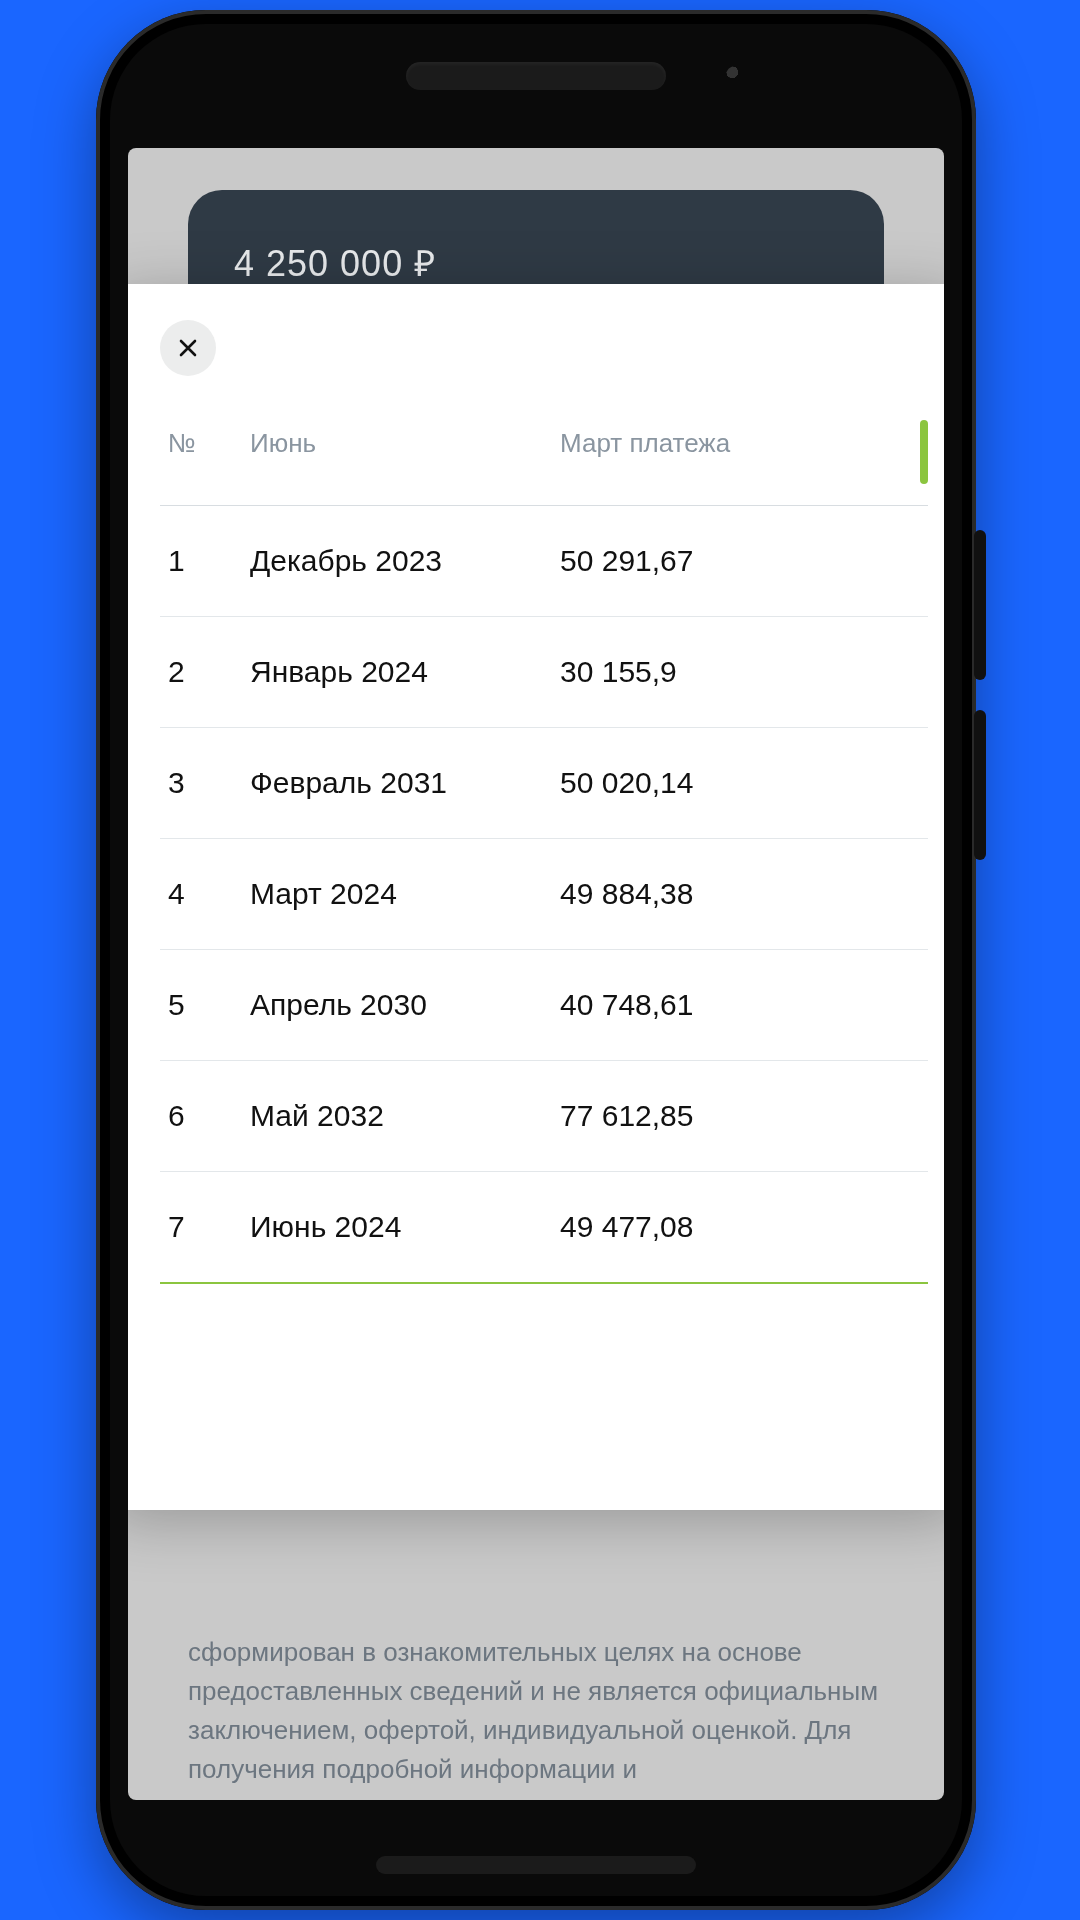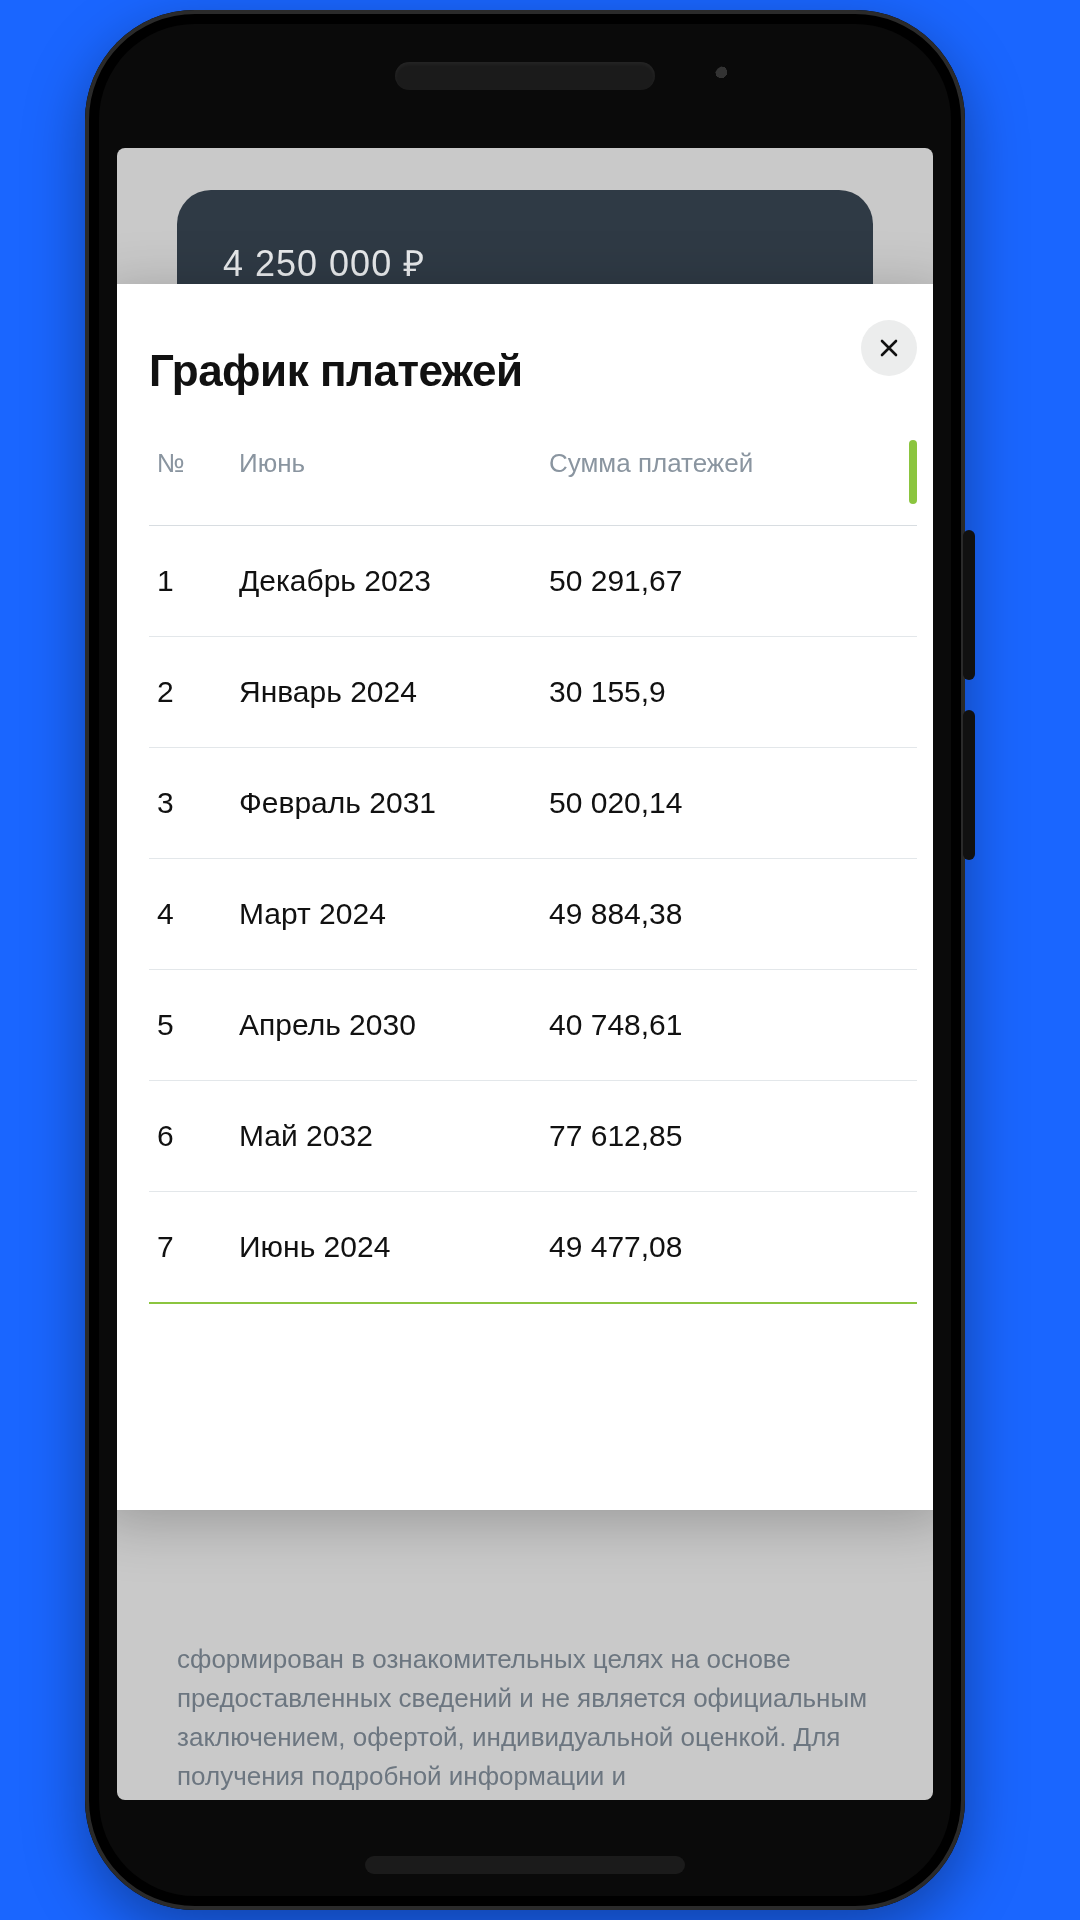--- a/index.html
+++ b/index.html
@@ -7,21 +7,21 @@
   body {
     background: #1a66ff;
     font-family: -apple-system, BlinkMacSystemFont, "Segoe UI", Arial, sans-serif;
     overflow: hidden;
     position: relative;
   }
 
   
   .phone {
     position: absolute;
-    left: 85px;
+    left: 96px;
     top: 10px;
     width: 880px;
     height: 1900px;
     background: #000;
     border-radius: 110px;
     box-shadow: 0 0 0 4px #2a2a2a inset, 0 20px 60px rgba(0,0,0,.35);
   }
   .phone-inner {
     position: absolute;
     left: 14px; right: 14px; top: 14px; bottom: 14px;
@@ -79,21 +79,21 @@
   }
   .bg-amount { color: #e8eaec; font-size: 36px; letter-spacing: 1px; }
 
   .bg-text {
     position: absolute;
     left: 60px; right: 60px;
     bottom: 0;
     color: #6c7680;
     font-size: 26px;
     line-height: 1.5;
-    padding-bottom: 4px;
+    padding-bottom: 11px;
   }
 
   
   .modal {
     position: absolute;
     top: 136px;
     left: -18px;
     right: -18px;
     bottom: 290px;
     background: #fff;
@@ -180,36 +180,35 @@
   <div class="screen">
 
     <div class="bg-card">
       <div class="bg-amount">4 250 000 ₽</div>
     </div>
 
     <div class="bg-text">сформирован в ознакомительных целях на основе предоставленных сведений и не является официальным заключением, офертой, индивидуальной оценкой. Для получения подробной информации и</div>
 
     <div class="modal">
       <div class="modal-header">
-        <div class="modal-title">График платежей</div>
         <div class="close-btn">
           <svg viewBox="0 0 24 24">
             <path d="M5 5 L19 19 M19 5 L5 19" stroke="#111" stroke-width="2.6" stroke-linecap="round" fill="none"></path>
           </svg>
         </div>
       </div>
 
       <div class="table-wrap">
         <div class="scroll-ind"></div>
         <table>
           <thead>
             <tr>
               <th class="col-n">№</th>
               <th class="col-m">Июнь</th>
-              <th class="col-a">Сумма платежей</th>
+              <th class="col-a">Март платежа</th>
             </tr>
           </thead>
           <tbody id="rows">
               <tr>
                 <td class="col-n">1</td>
                 <td class="col-m">Декабрь 2023</td>
                 <td class="col-a">50 291,67</td>
               </tr>
               <tr>
                 <td class="col-n">2</td>

